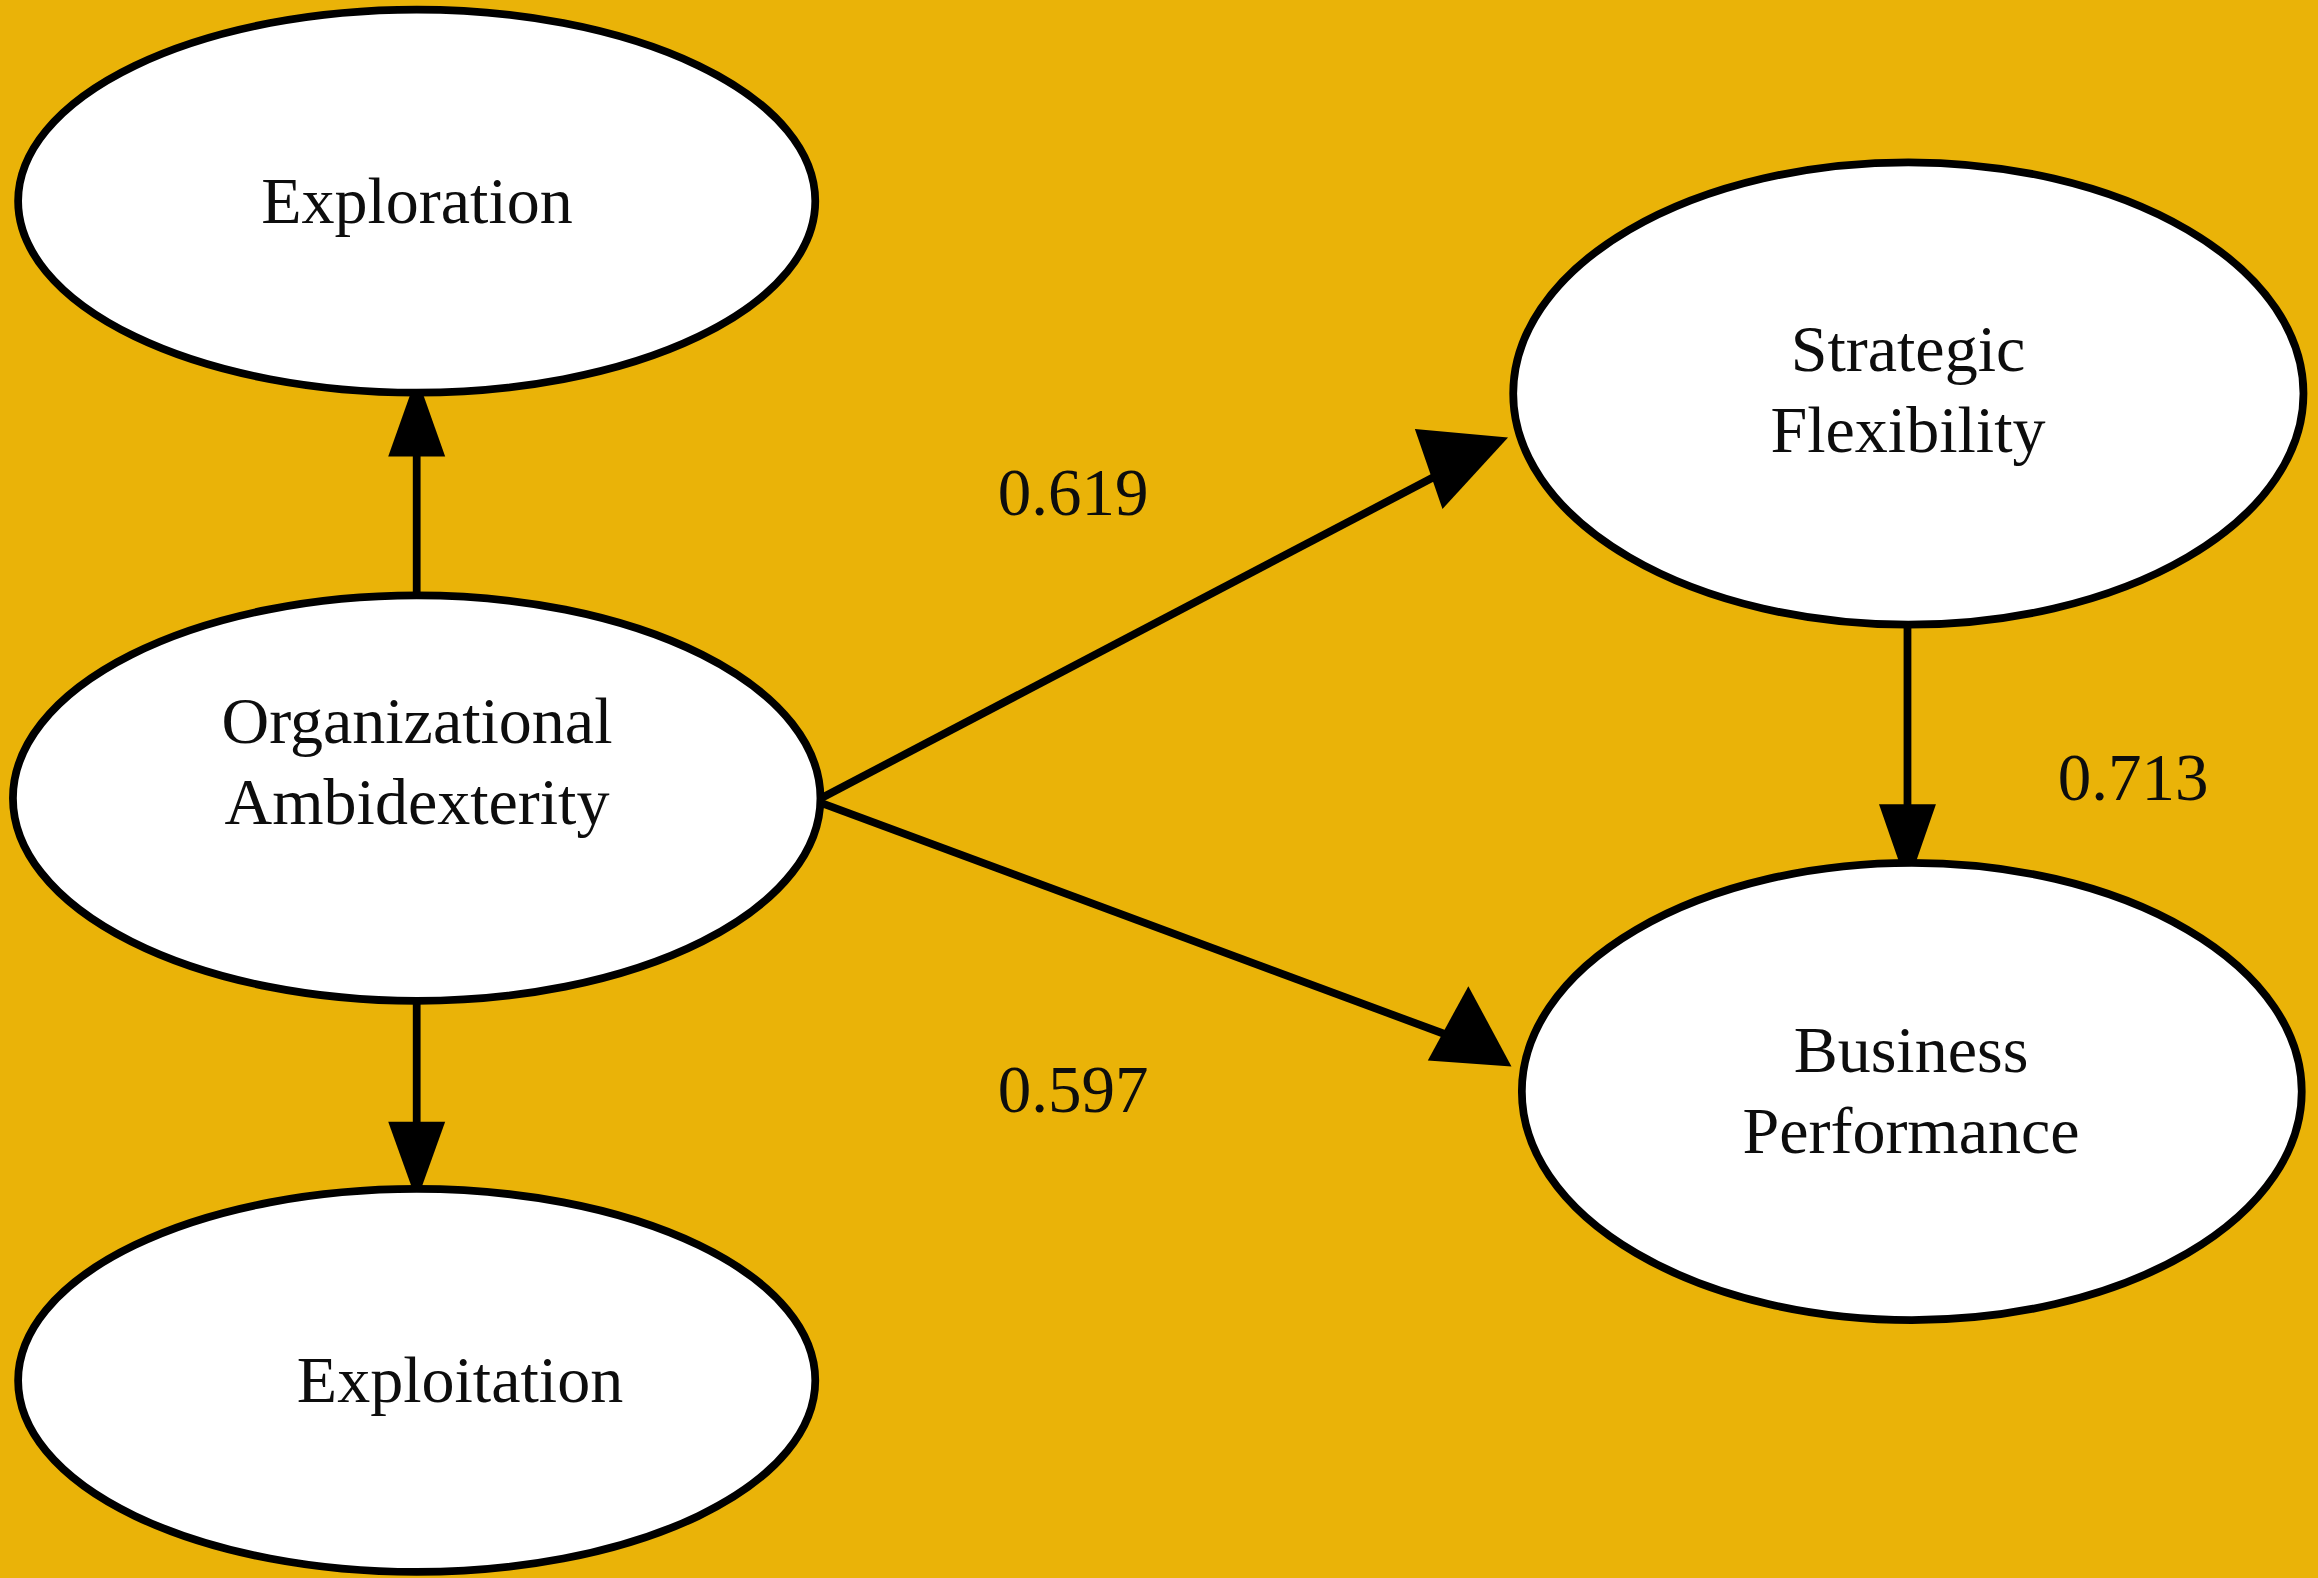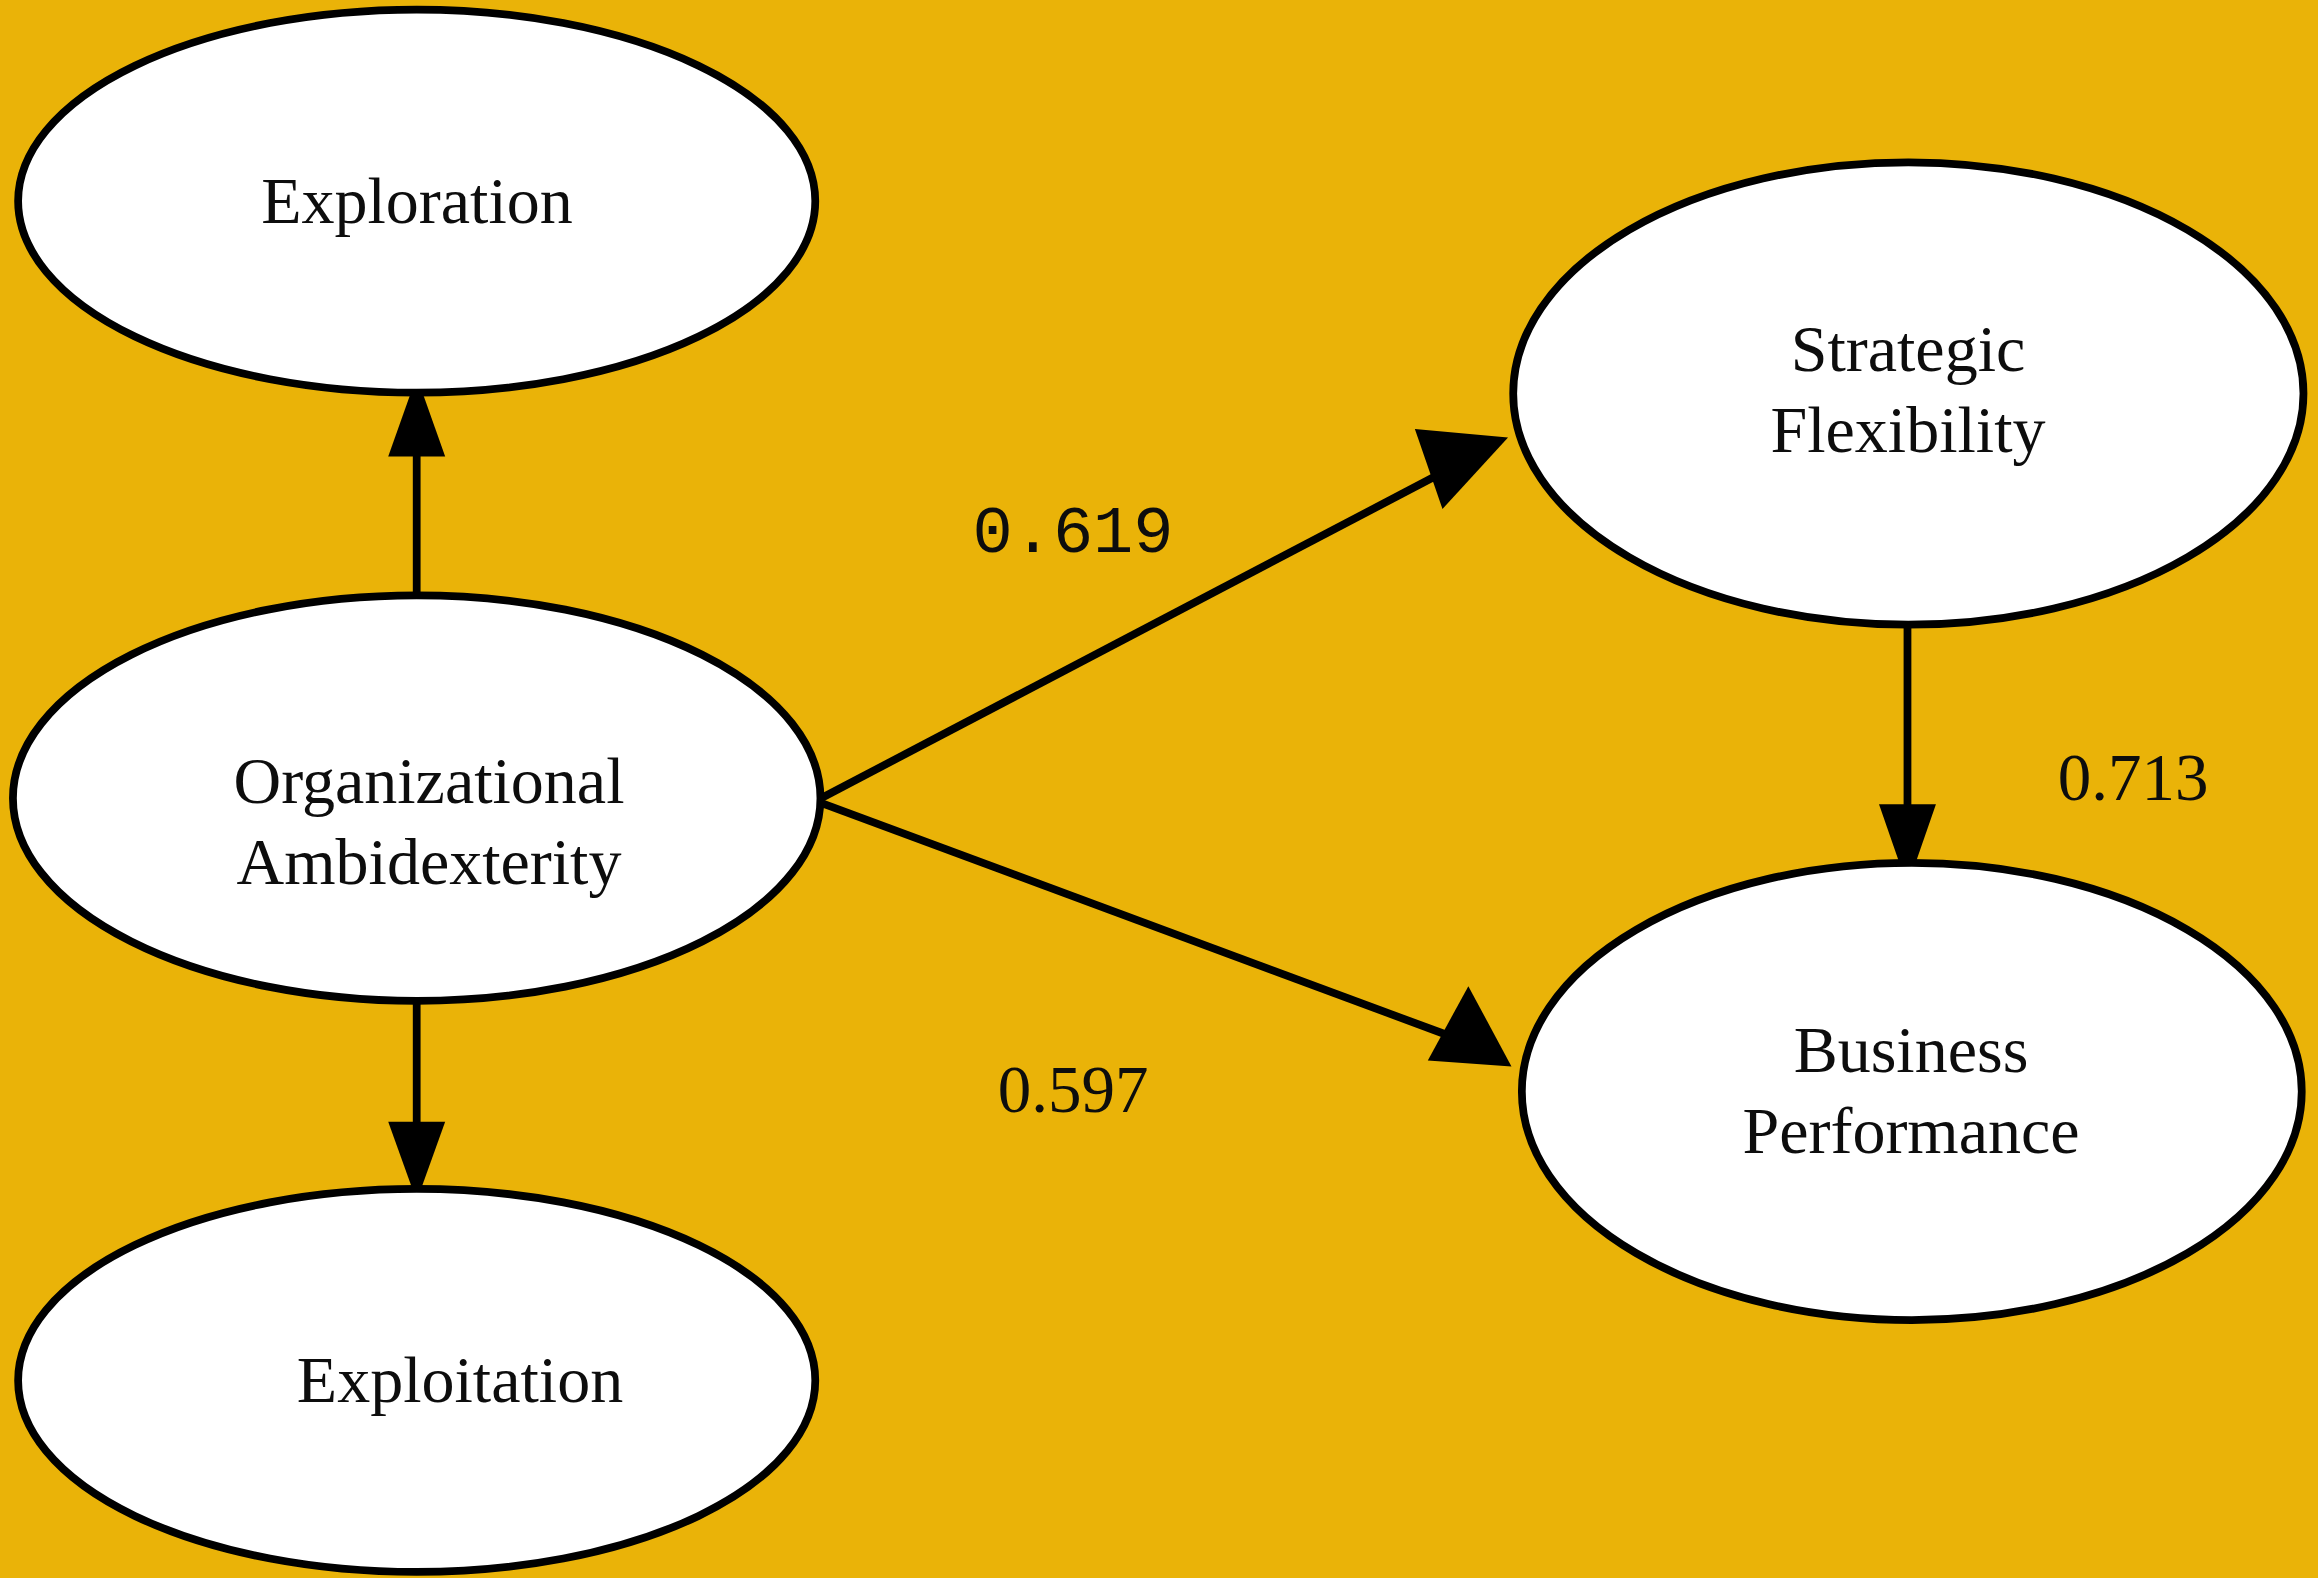--- a/index.html
+++ b/index.html
@@ -95,31 +95,31 @@
 
     <ellipse class="node-ellipse" cx="483" cy="233" rx="462" ry="222"></ellipse>
     <ellipse class="node-ellipse" cx="483" cy="925" rx="468" ry="235"></ellipse>
     <ellipse class="node-ellipse" cx="483" cy="1600" rx="462" ry="222"></ellipse>
     <ellipse class="node-ellipse" cx="2212" cy="456" rx="458" ry="268"></ellipse>
     <ellipse class="node-ellipse" cx="2216" cy="1265" rx="452" ry="265"></ellipse>
   </svg>
 
   <div class="node-label" style="left:417px; top:201px;">Exploration</div>
 
-  <div class="node-label" style="left:417px; top:822px;margin-left:12px;">Organizational
+  <div class="node-label" style="left:417px; top:762px;">Organizational
 Ambidexterity</div>
 
   <div class="node-label" style="left:416px; top:1380px;margin-left:44px;">Exploitation</div>
 
   <div class="node-label" style="left:1908px; top:390px;">Strategic
 Flexibility</div>
 
   <div class="node-label" style="left:1911px; top:1091px;">Business
 Performance</div>
 
-  <div class="edge-label" style="left:1073px; top:534px;font-family:Liberation Mono, monospace;">0.619</div>
+  <div class="edge-label" style="left:1073px; top:492px;">0.619</div>
 
   <div class="edge-label" style="left:2094px; top:777px;margin-left:39px;">0.713</div>
 
   <div class="edge-label" style="left:1073px; top:1089px;">0.597</div>
 
 </div>
 
 
 </body></html>

